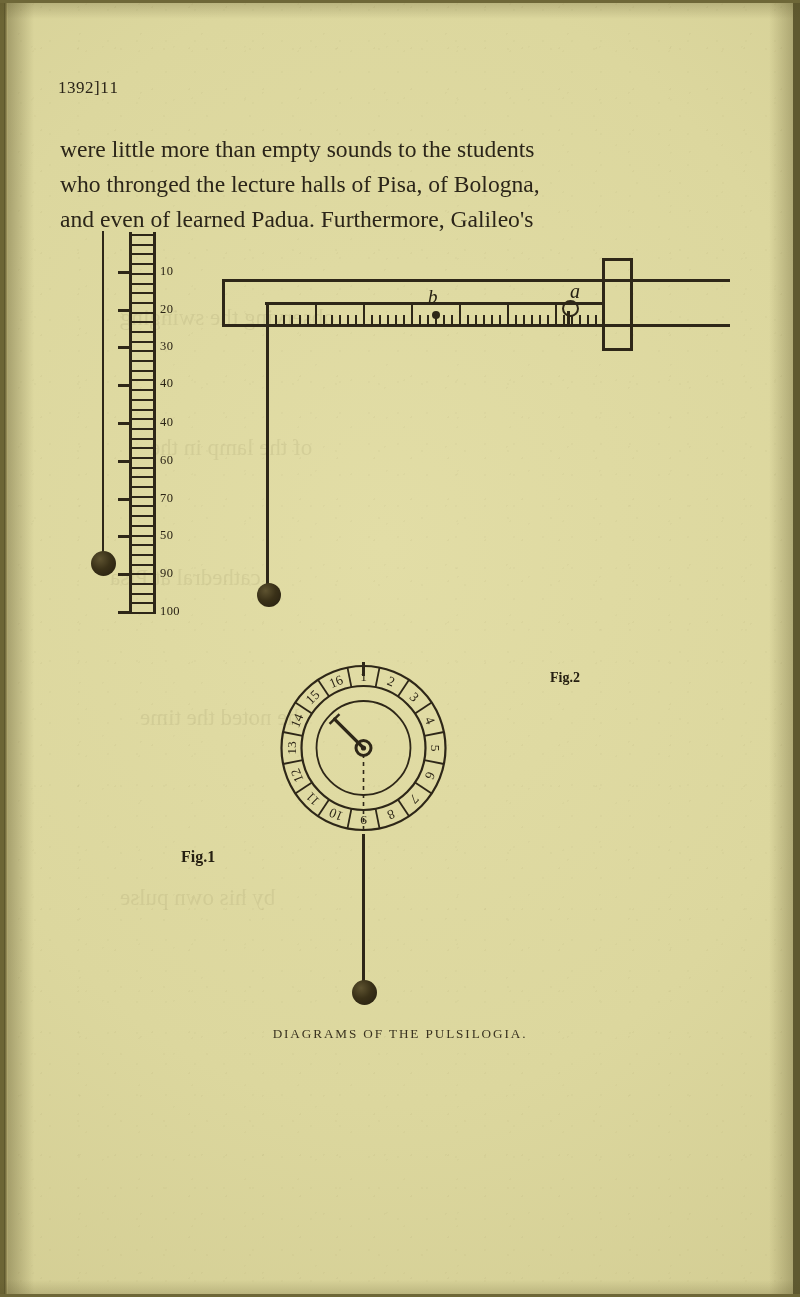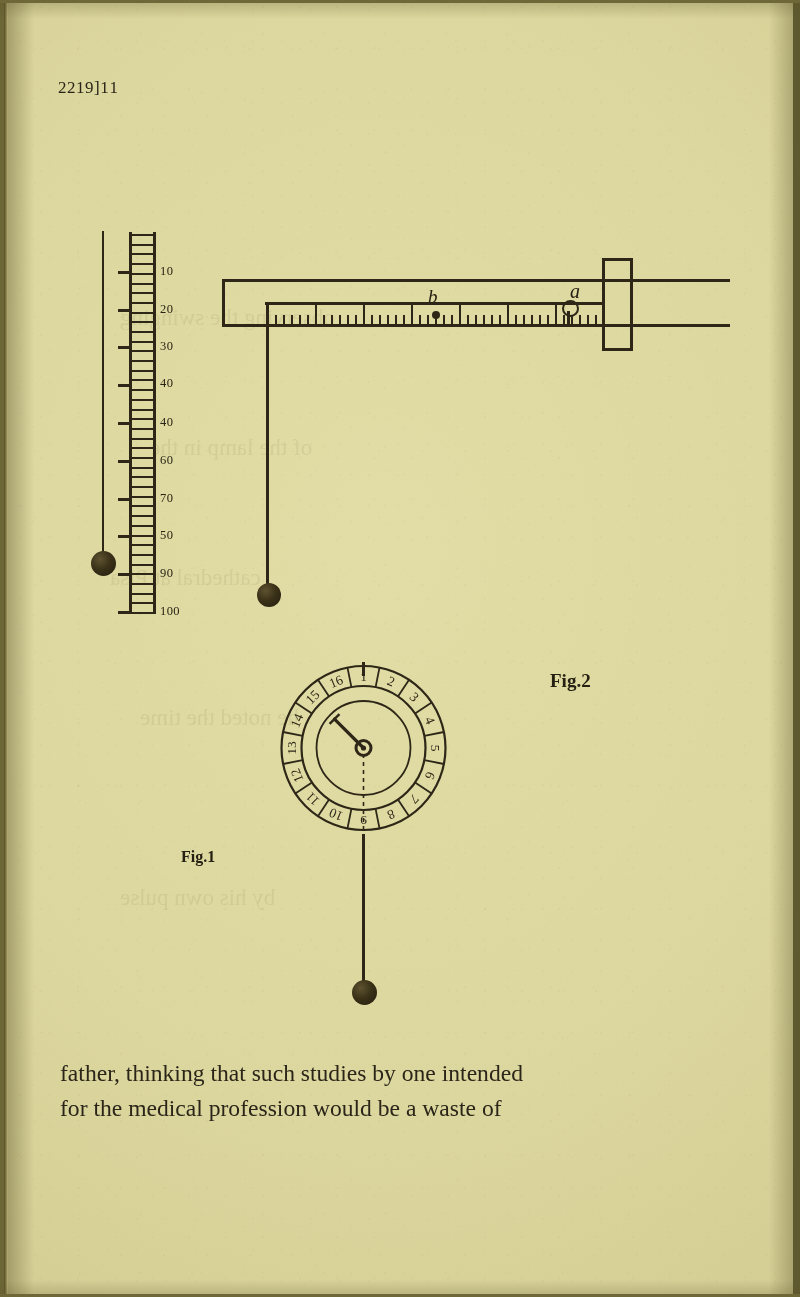--- a/index.html
+++ b/index.html
@@ -131,21 +131,21 @@
   }
   #f2-label-a{
     position:absolute;left:352px;top:22px;font-size:20px;font-style:italic;
     font-family:"Liberation Serif", serif;color:#262012;
   }
   #f2-loop{
     position:absolute;left:344px;top:42px;width:13px;height:13px;border-radius:50%;
     border:2.5px solid #2e2718;
   }
   #f2-loop-stem{position:absolute;left:349px;top:53px;width:2.5px;height:13px;background:#2e2718;}
-  #fig2-label{left:332px;top:412px;font-size:19px;}
+  #fig2-label{left:332px;top:412px;font-size:14px;}
 
   
   #fig3{position:absolute;left:275px;top:662px;width:190px;height:380px;}
   #f3-svg{position:absolute;left:0;top:0;}
   #f3-stem-up{position:absolute;left:87px;top:0px;width:3px;height:14px;background:#2e2718;}
   #f3-stem-down{position:absolute;left:87px;top:172px;width:3px;height:152px;background:#2e2718;}
   #f3-bob{
     position:absolute;left:77px;top:318px;width:25px;height:25px;border-radius:50%;
     background:radial-gradient(circle at 36% 32%,#5e5330 0%,#3a3118 45%,#241d10 100%);
   }
@@ -165,32 +165,32 @@
 
   <div class="ghost" style="left:120px;top:300px;">observing the swinging</div>
   <div class="ghost" style="left:150px;top:430px;">of the lamp in the</div>
   <div class="ghost" style="left:110px;top:560px;">cathedral at Pisa</div>
   <div class="ghost" style="left:140px;top:700px;">he noted the time</div>
   <div class="ghost" style="left:120px;top:880px;">by his own pulse</div>
 
   <div id="content">
 
     <div id="running-head">
-      <span id="year-bracket">2219]</span>
+      <span id="year-bracket">1392]</span>
       <span id="folio">11</span>
     </div>
 
     <div id="para-top" class="body-para">
+      <span class="body-line">were little more than empty sounds to the students</span>
+      <span class="body-line">who thronged the lecture halls of Pisa, of Bologna,</span>
+      <span class="body-line">and even of learned Padua.   Furthermore, Galileo's</span>
     </div>
 
-
-    <div id="para-bottom" class="body-para">
-      <span class="body-line">father, thinking that such studies by one intended</span>
-      <span class="body-line">for the medical profession would be a waste of</span>
-    </div>
+    <div id="plate-caption">DIAGRAMS OF THE PULSILOGIA.</div>
+
   </div>
 
   <div id="plate">
 
     <div id="fig1">
       <div id="fig1-rail-left" class="ink"></div>
       <div id="fig1-rail-right" class="ink"></div>
       <div id="fig1-cord" style="height: 331.86px;"></div>
       <div id="fig1-bob" style="top: 322.86px;"></div>
       <div id="fig1-label" class="fig-label">Fig.1</div>

